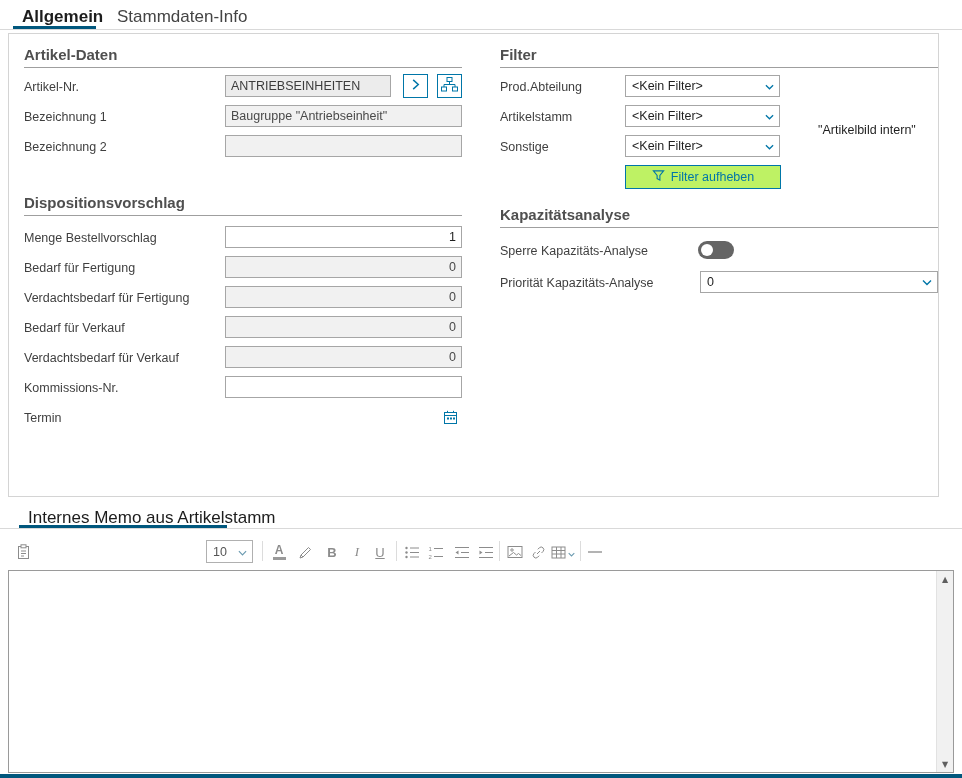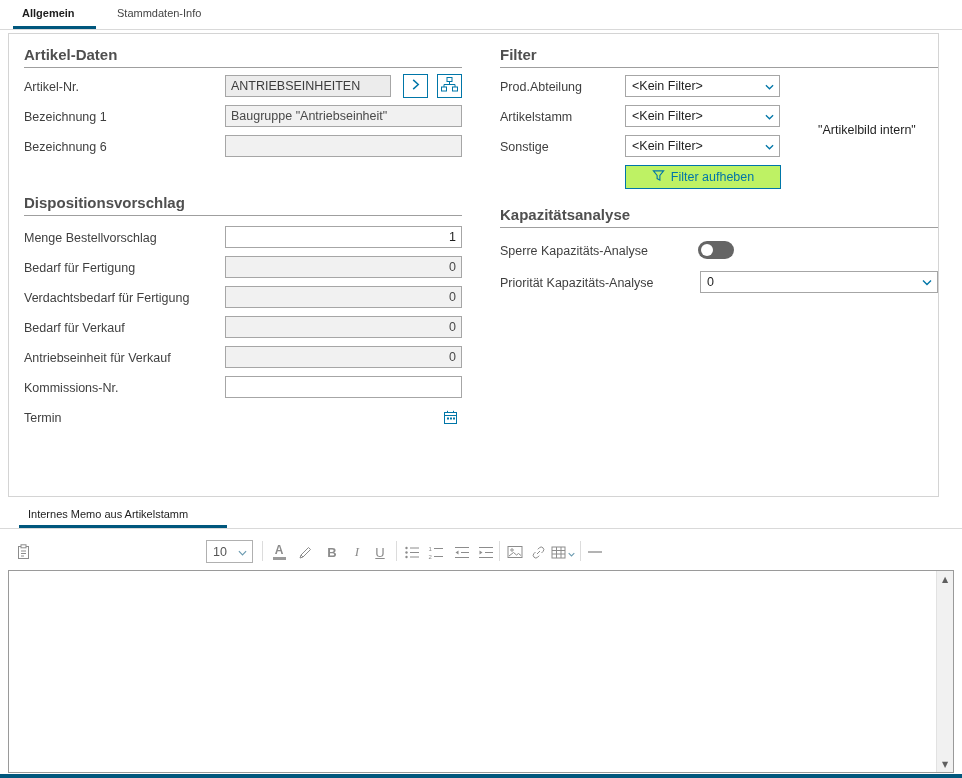--- a/index.html
+++ b/index.html
@@ -3,21 +3,21 @@
 <meta charset="utf-8">
 <style>
   html,body{margin:0;padding:0;background:#fff;}
   #app{position:relative;width:962px;height:778px;background:#fff;overflow:hidden;
        font-family:"Liberation Sans","DejaVu Sans",sans-serif;color:#3f3f3f;}
   .abs{position:absolute;}
   .label{position:absolute;font-size:12.5px;color:#3f3f3f;white-space:nowrap;}
   .section-title{position:absolute;font-size:15px;font-weight:600;color:#4f4f4f;white-space:nowrap;}
   .hrule{position:absolute;height:1px;background:#9f9f9f;}
   .divider{position:absolute;height:1px;background:#d9d9d9;}
-  .tab{position:absolute;font-size:11px;color:#444;cursor:pointer;white-space:nowrap;}
+  .tab{position:absolute;font-size:17px;color:#444;cursor:pointer;white-space:nowrap;}
   .tab.active{color:#1d1d1d;font-weight:bold;}
   .tab-underline{position:absolute;height:3px;background:#00577d;}
   .panel{position:absolute;border:1px solid #d4d4d4;background:#fff;box-sizing:border-box;}
   .input{position:absolute;border:1px solid #a6a6a6;background:#fff;box-sizing:border-box;
          font-family:inherit;font-size:12.5px;color:#1f1f1f;padding:0 5px;outline:none;}
   .input.gray{background:#ececec;color:#3c3c3c;}
   .input.lightgray{background:#f1f1f1;color:#4a4a4a;}
   .input.right{text-align:right;}
   .input.blue-bottom{border-bottom:2px solid #0076a8;}
   .combo{position:absolute;border:1px solid #a6a6a6;background:#fff;box-sizing:border-box;
@@ -76,21 +76,21 @@
         <rect x="0.5" y="10" width="5" height="4" fill="none" stroke="#0076a8"></rect>
         <rect x="11.5" y="10" width="5" height="4" fill="none" stroke="#0076a8"></rect>
         <path d="M8.5 4.5 V7.5 M3 10 V7.5 H14 V10" fill="none" stroke="#0076a8"></path>
       </svg>
     </span>
   </button>
 
   <div class="label" style="left:24px;top:110px;">Bezeichnung 1</div>
   <input class="input lightgray" style="left: 225px; top: 105px; width: 237px; height: 22px;" value="Baugruppe &quot;Antriebseinheit&quot;">
 
-  <div class="label" style="left:24px;top:140px;">Bezeichnung 6</div>
+  <div class="label" style="left:24px;top:140px;">Bezeichnung 2</div>
   <input class="input lightgray" style="left: 225px; top: 135px; width: 237px; height: 22px;" value="">
 
   <div class="section-title" style="left:500px;top:46px;">Filter</div>
   <div class="hrule" style="left:500px;top:67px;width:438px;"></div>
 
   <div class="label" style="left:500px;top:80px;">Prod.Abteilung</div>
   <div class="combo" style="left:625px;top:75px;width:155px;height:22px;">
     <span class="ctext">&lt;Kein Filter&gt;</span>
     <span><svg width="9" height="6" viewBox="0 0 10 6">
           <path d="M1 1 L5 5 L9 1" fill="none" stroke="#0076a8" stroke-width="1.4"></path>
@@ -132,21 +132,21 @@
 
   <div class="label" style="left:24px;top:261px;">Bedarf für Fertigung</div>
   <input class="input right lightgray" style="left: 225px; top: 256px; width: 237px; height: 22px;" value="0">
 
   <div class="label" style="left:24px;top:291px;">Verdachtsbedarf für Fertigung</div>
   <input class="input right lightgray" style="left: 225px; top: 286px; width: 237px; height: 22px;" value="0">
 
   <div class="label" style="left:24px;top:321px;">Bedarf für Verkauf</div>
   <input class="input right lightgray" style="left: 225px; top: 316px; width: 237px; height: 22px;" value="0">
 
-  <div class="label" style="left:24px;top:351px;">Antriebseinheit für Verkauf</div>
+  <div class="label" style="left:24px;top:351px;">Verdachtsbedarf für Verkauf</div>
   <input class="input right lightgray" style="left: 225px; top: 346px; width: 237px; height: 22px;" value="0">
 
   <div class="label" style="left:24px;top:381px;">Kommissions-Nr.</div>
   <input class="input" style="left: 225px; top: 376px; width: 237px; height: 22px;" value="">
 
   <div class="label" style="left:24px;top:411px;">Termin</div>
   <span class="abs" style="left:443px;top:410px;">
     <svg width="15" height="15" viewBox="0 0 15 15">
       <rect x="1.5" y="2.5" width="12" height="11" fill="none" stroke="#0076a8"></rect>
       <path d="M1.5 5.5 H13.5 M4.5 0.8 V3 M10.5 0.8 V3" fill="none" stroke="#0076a8"></path>

